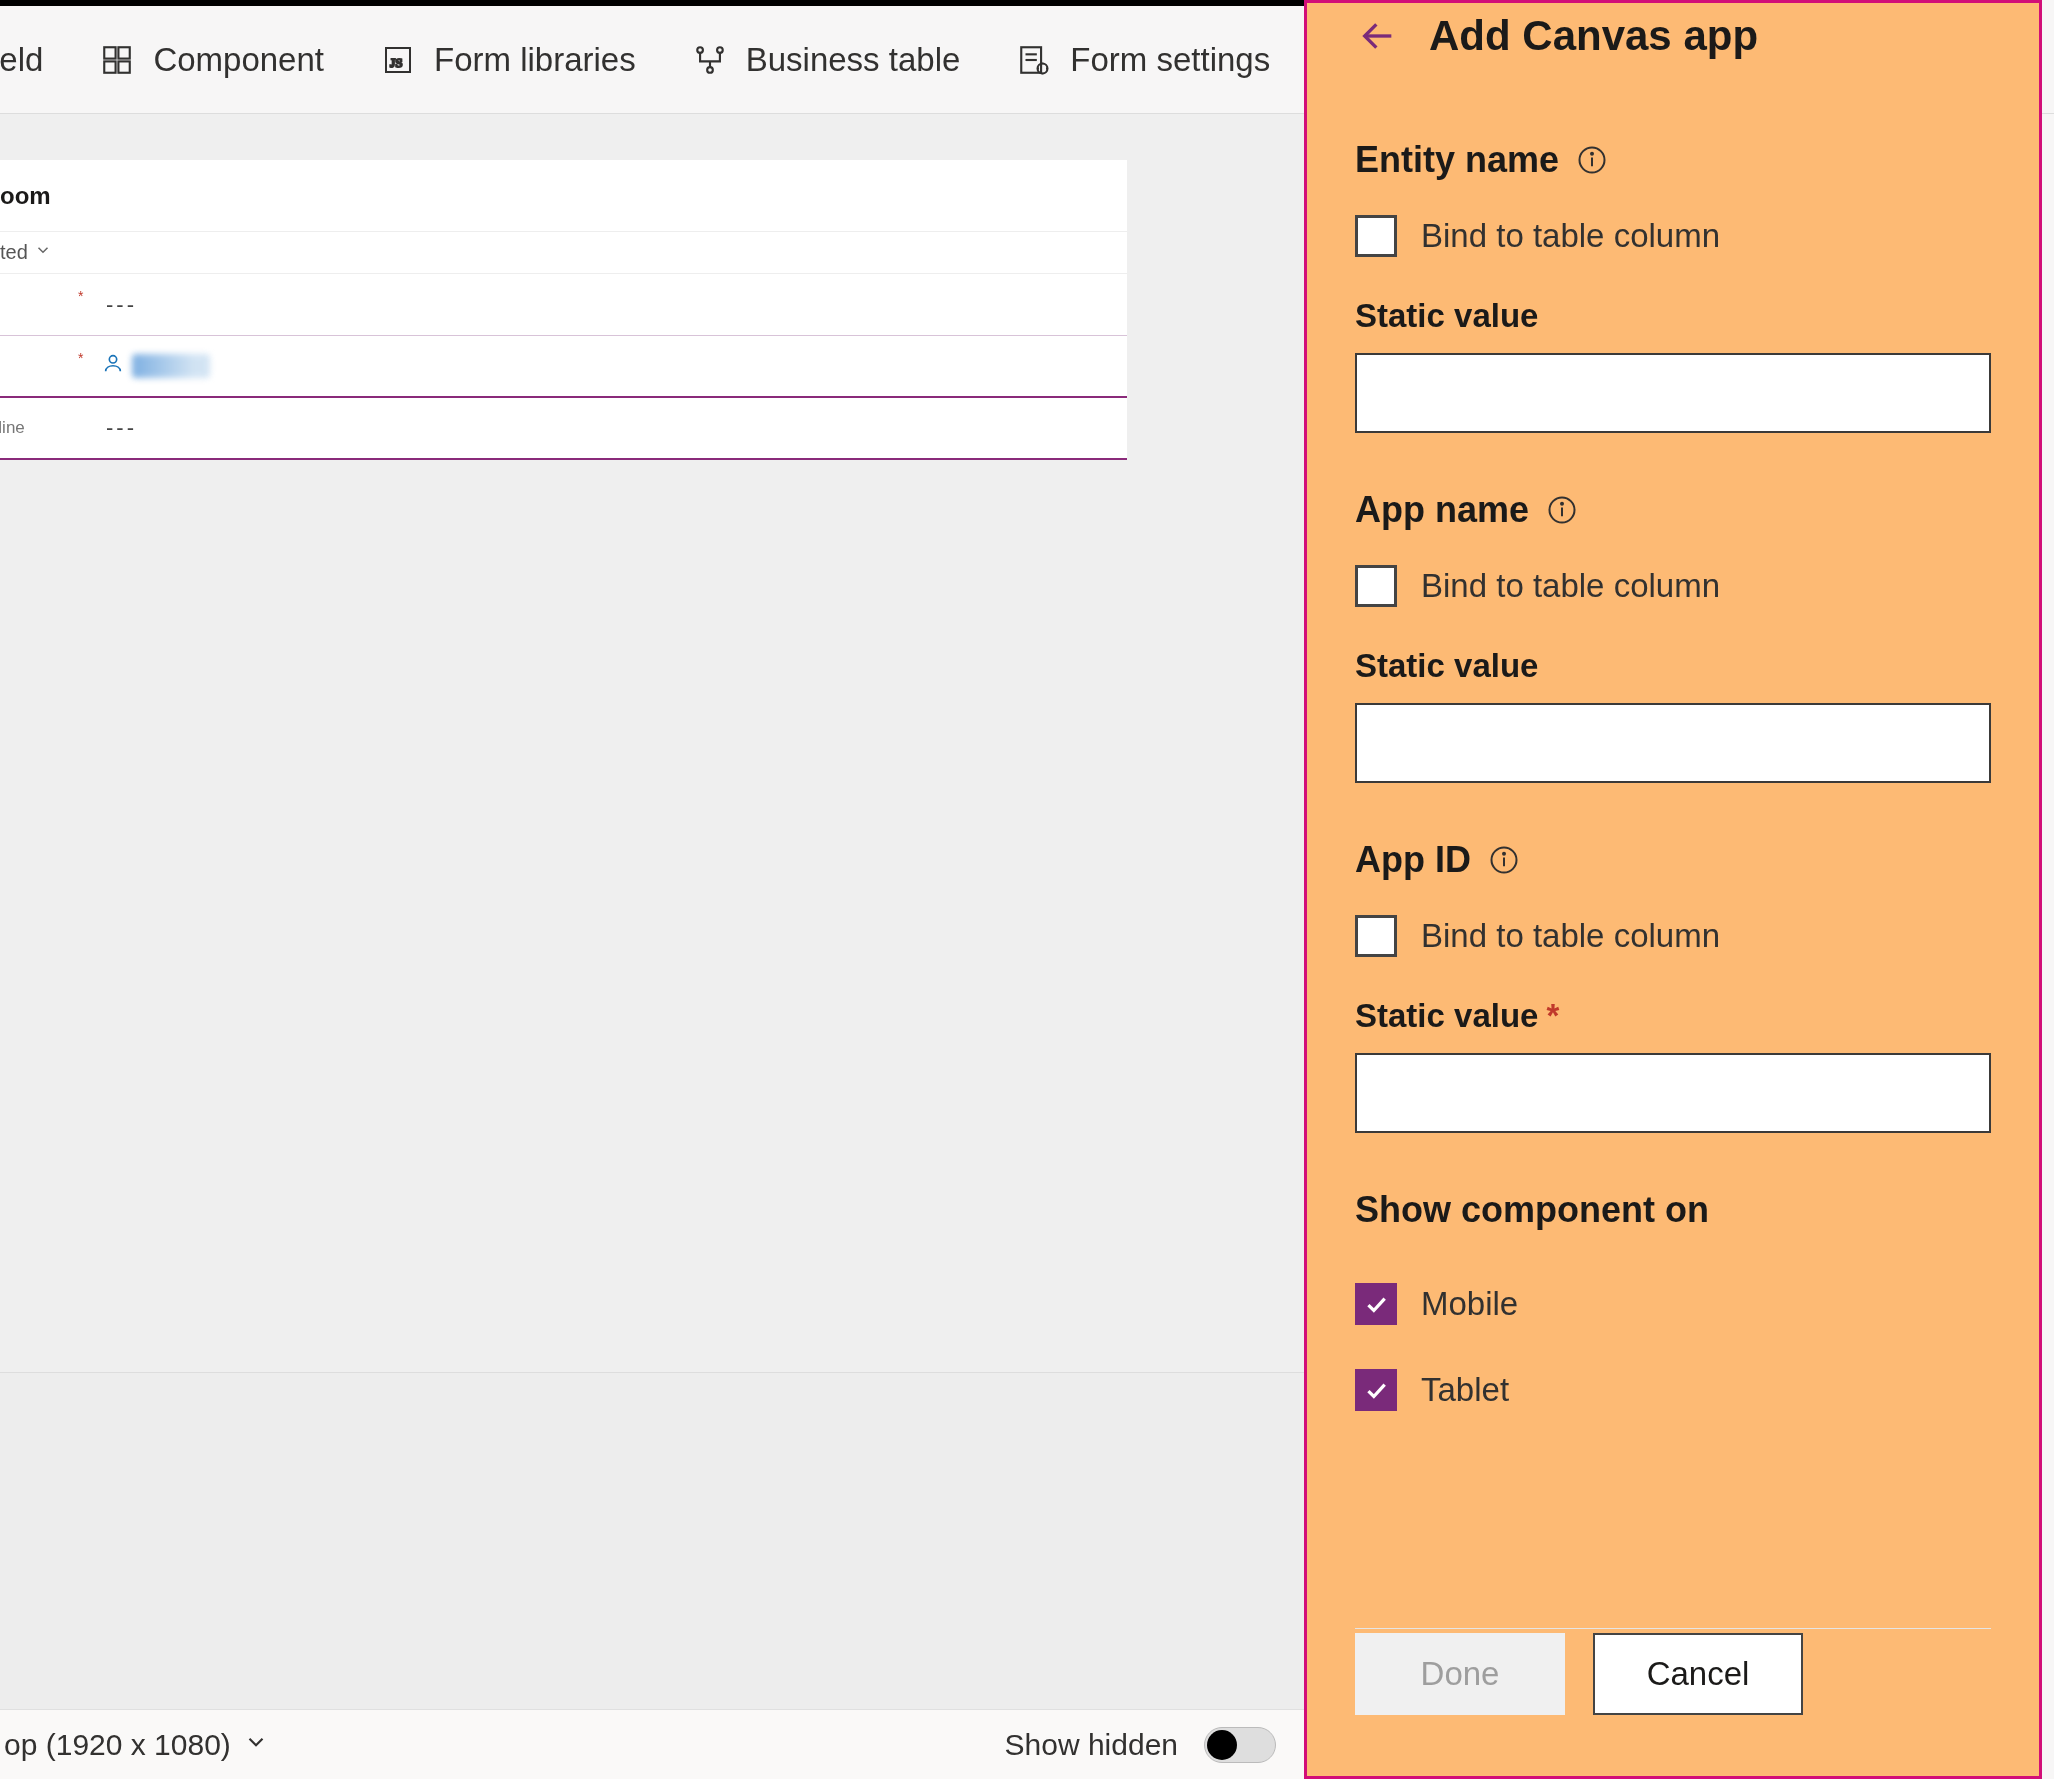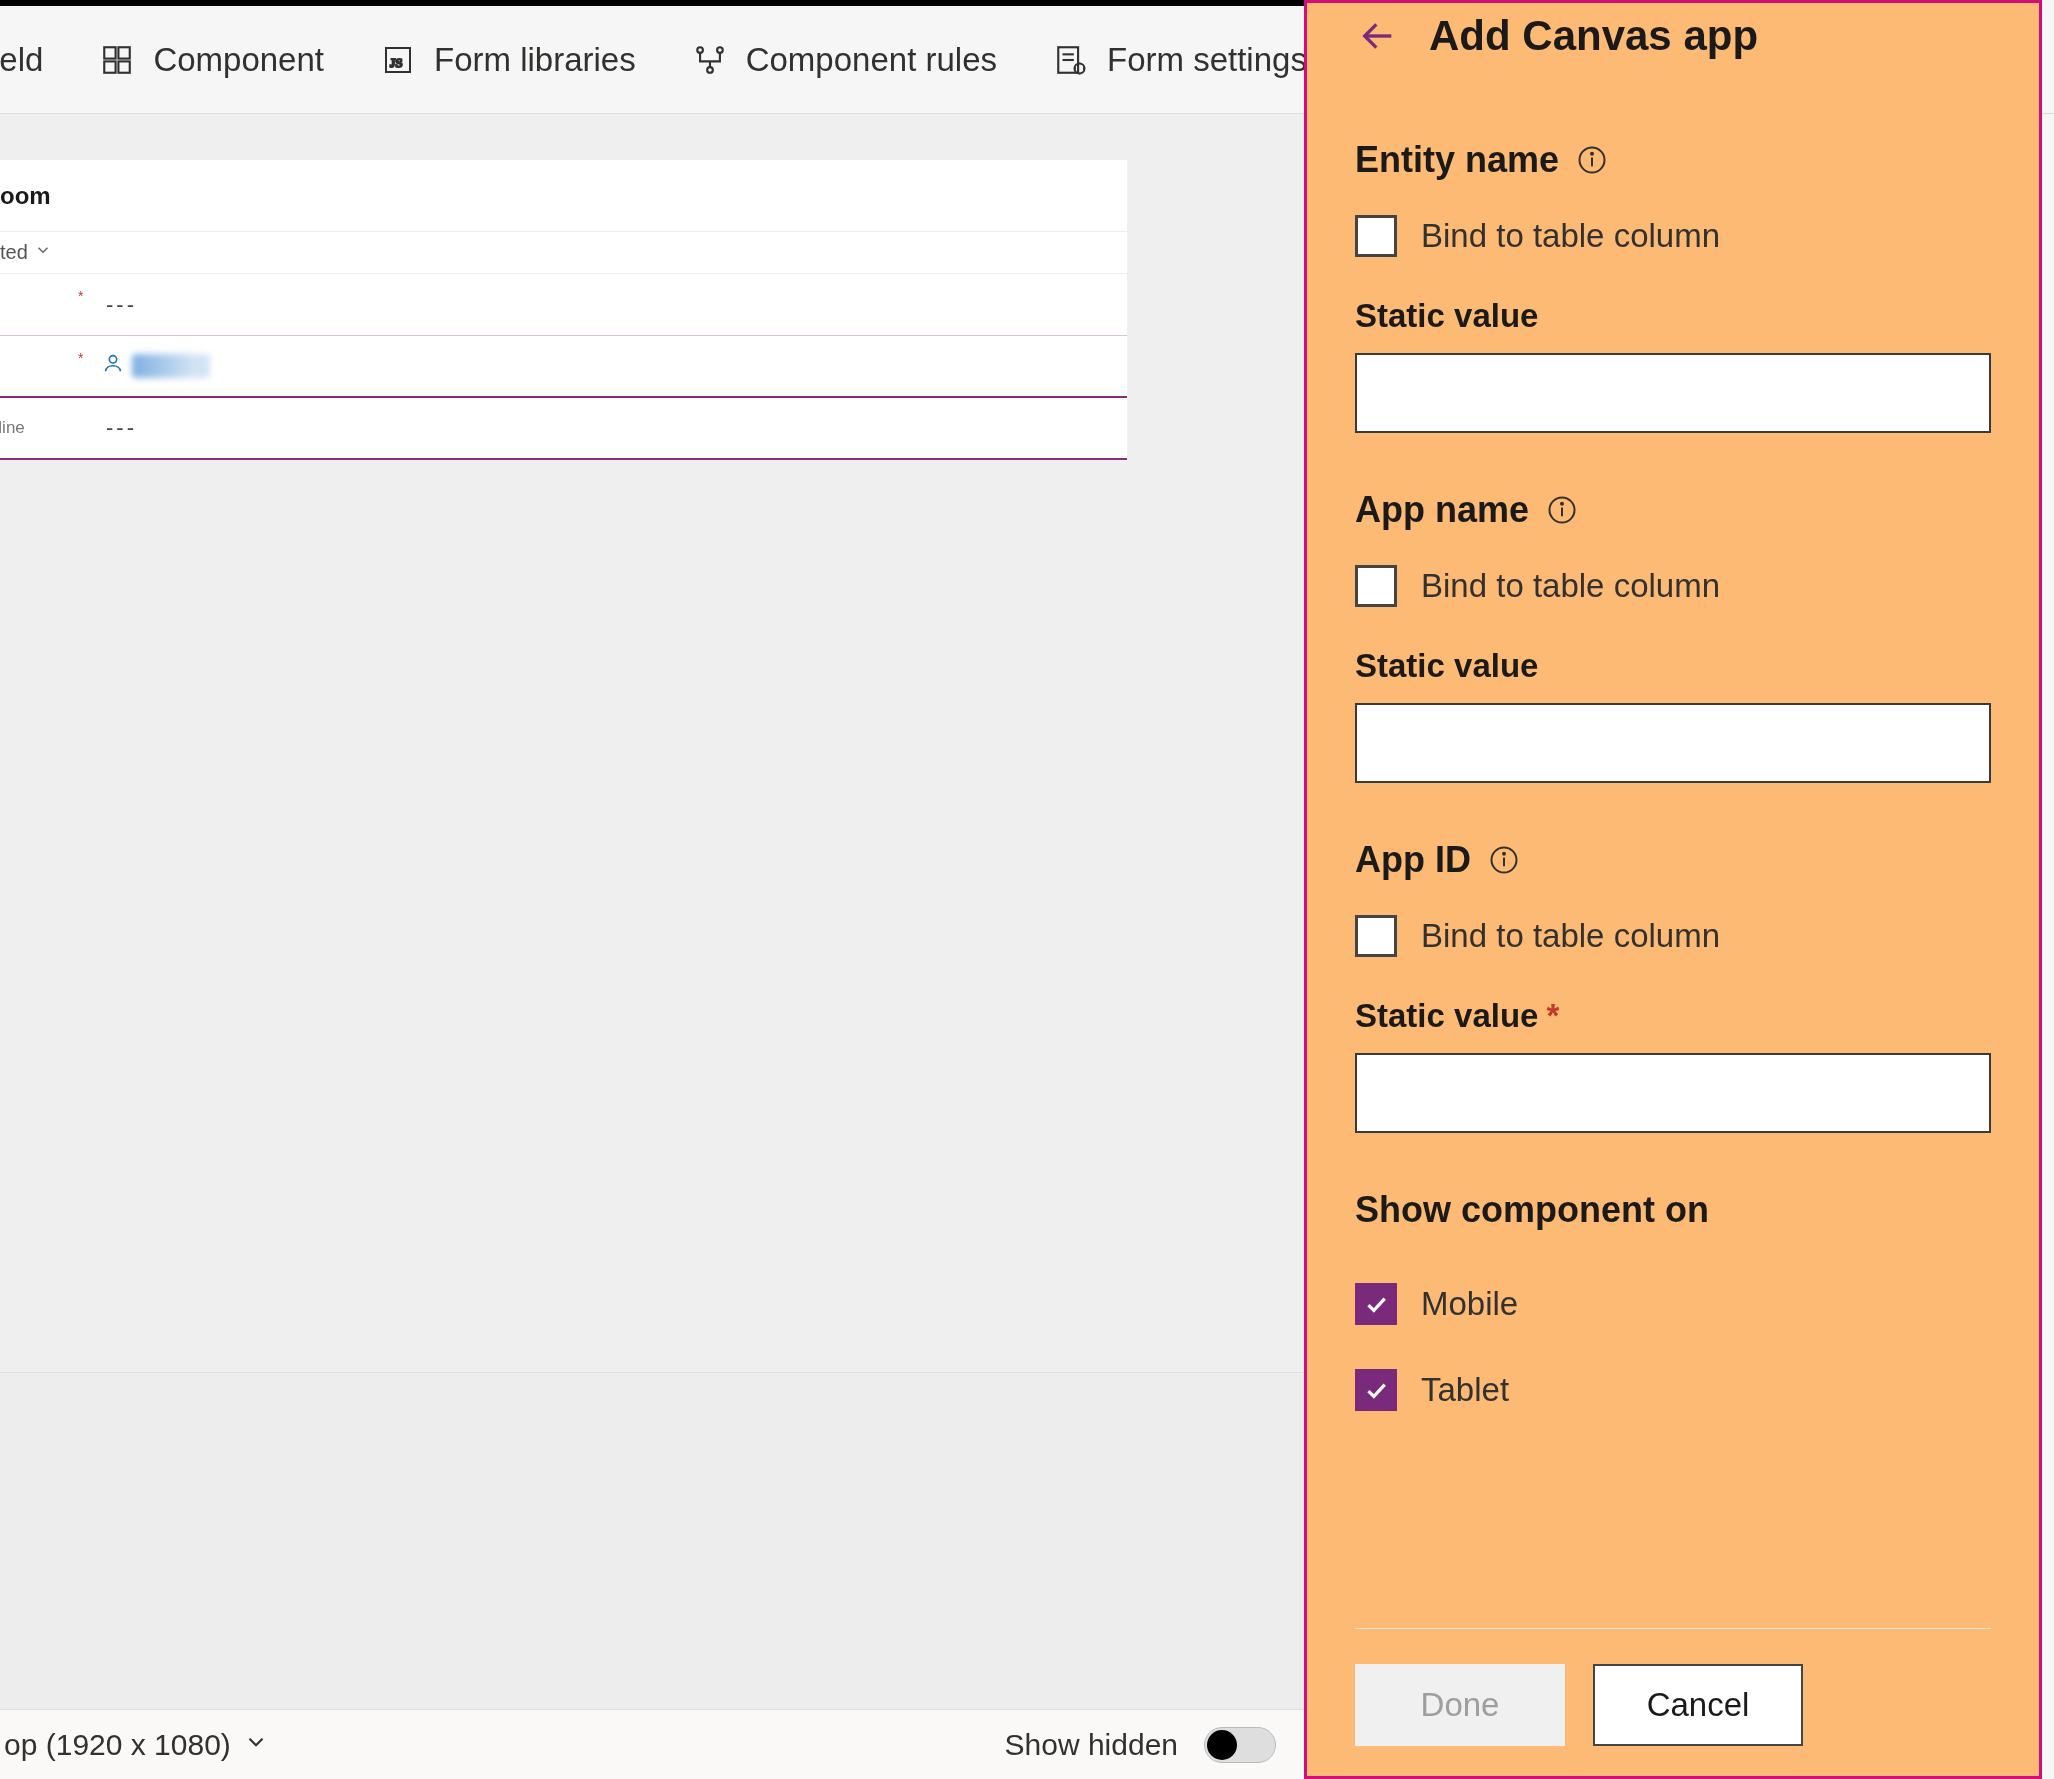--- a/index.html
+++ b/index.html
@@ -252,21 +252,21 @@
   .show-on-row {
     display:flex; align-items:center; gap:24px;
     margin-bottom: 44px;
     cursor:pointer;
   }
   
   .panel-footer {
     border-top:1px solid #e5e5e5;
     height: 148px;
     display:flex;
-    align-items:center;
+    align-items:flex-start;
     gap: 28px;
     padding-top:4px;
   }
   .btn {
     height: 82px;
     min-width: 210px;
     display:inline-flex; align-items:center; justify-content:center;
     font-size: 33px;
     cursor:pointer;
     padding: 0 30px;
@@ -329,21 +329,21 @@
     </div>
     <div class="toolbar-item">
       <span class="tb-icon">
         <svg width="34" height="34" viewBox="0 0 24 24" fill="none" stroke="currentColor" stroke-width="1.5">
           <circle cx="5" cy="5" r="2"></circle>
             <circle cx="19" cy="5" r="2"></circle>
             <circle cx="12" cy="19" r="2"></circle>
           <path d="M5 7v6h14V7M12 13v4"></path>
         </svg>
       </span>
-      <span>Component rules</span>
+      <span>Business table</span>
     </div>
     <div class="toolbar-item">
       <span class="tb-icon">
         <svg width="34" height="34" viewBox="0 0 24 24" fill="none" stroke="currentColor" stroke-width="1.5">
           <rect x="3" y="3" width="14" height="18"></rect>
           <line x1="6" y1="8" x2="14" y2="8"></line>
             <line x1="6" y1="12" x2="14" y2="12"></line>
           <circle cx="18" cy="18" r="3.5"></circle>
           <path d="M18 14v1M18 21v1M14.5 18h1M20.5 18h1"></path>
         </svg>

